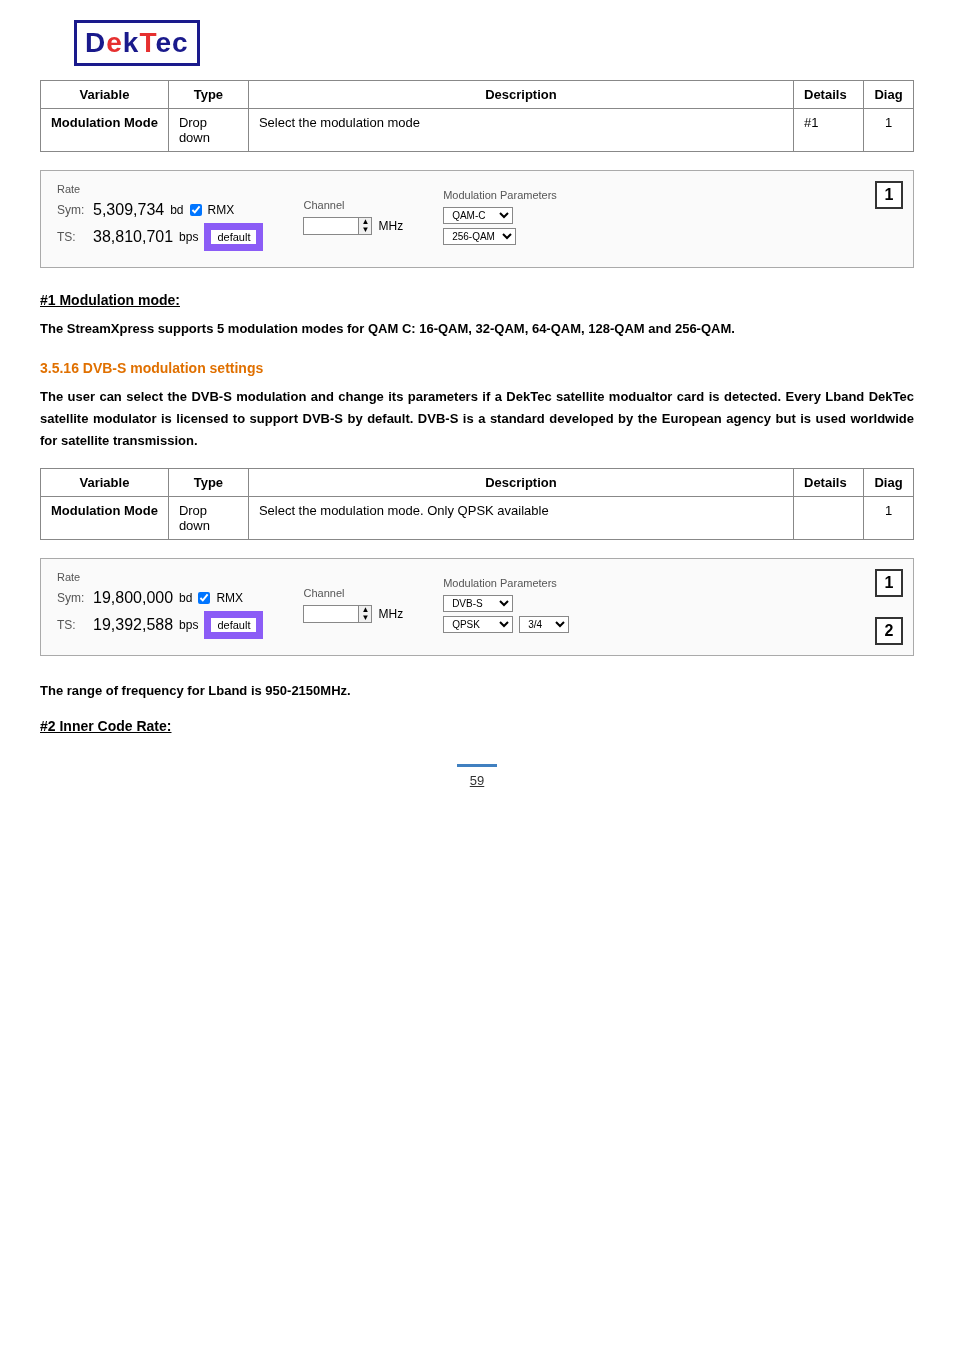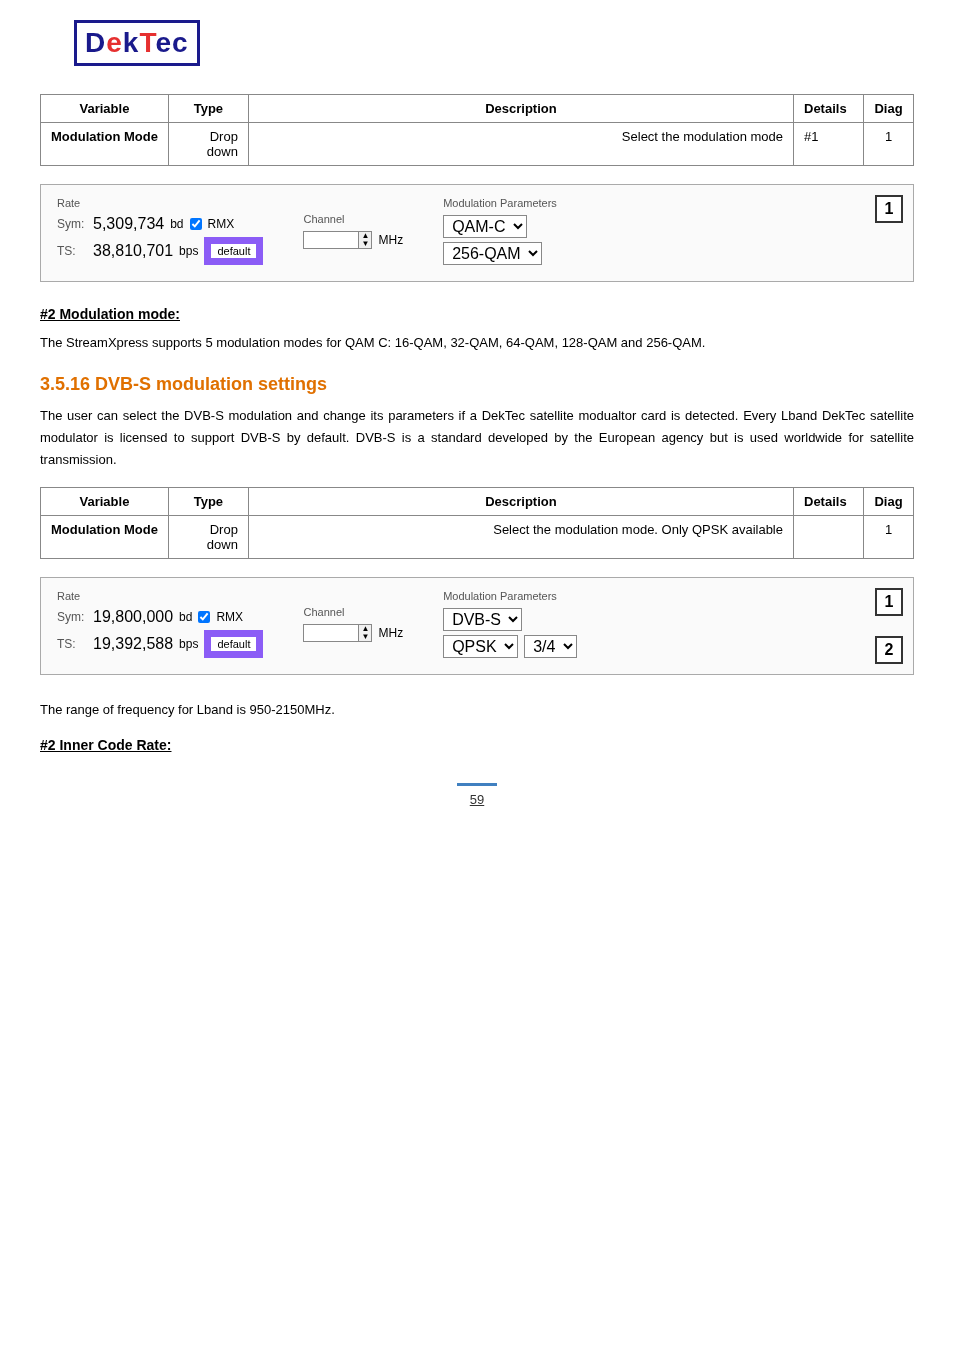--- a/index.html
+++ b/index.html
@@ -11,21 +11,21 @@
       width: 954px;
       min-height: 1350px;
       padding: 20px 40px 40px 40px;
     }
 
     
     .header {
       display: flex;
       justify-content: space-between;
       align-items: flex-start;
-      margin-bottom: 28px;
+      margin-bottom: 14px;
       padding-left: 34px;
     }
     .logo {
       display: flex;
       align-items: center;
     }
     .logo-text {
       font-size: 28px;
       font-weight: bold;
       color: #1a1a8c;
@@ -52,21 +52,20 @@
       border: 1px solid #888;
       padding: 6px 10px;
       background: #fff;
       font-weight: bold;
       text-align: center;
     }
     .param-table td {
       border: 1px solid #888;
       padding: 6px 10px;
       vertical-align: top;
-      text-align: right;
     }
     .param-table td:first-child { font-weight: bold; white-space: nowrap; }
     .param-table .col-variable { width: 100px; }
     .param-table .col-type { width: 80px; }
     .param-table .col-description { }
     .param-table .col-details { width: 70px; text-align: left; }
     .param-table .col-diag { width: 50px; text-align: center; }
 
     
     .diagram-box {
@@ -94,21 +93,21 @@
     .diagram-input {
       border: 7px solid #8b5cf6;
       padding: 1px 4px;
       font-size: 12px;
       background: #fff;
       min-width: 50px;
     }
     .diagram-select {
       border: 1px solid #888;
       padding: 1px 4px;
-      font-size: 16px;
+      font-size: 10px;
       background: #fff;
       min-width: 70px;
     }
     .diagram-checkbox { width: 12px; height: 12px; }
     .number-badge {
       position: absolute;
       top: 10px;
       right: 10px;
       width: 28px;
       height: 28px;
@@ -137,31 +136,32 @@
 
     
     .section-heading {
       font-size: 14px;
       font-weight: bold;
       text-decoration: underline;
       margin-bottom: 10px;
       margin-top: 10px;
     }
     .section-heading-colored {
-      font-size: 18px;
+      font-size: 14px;
       font-weight: bold;
       color: #e07000;
       margin-bottom: 10px;
       margin-top: 20px;
     }
     .section-paragraph {
       font-size: 13px;
       line-height: 1.7;
       margin-bottom: 16px;
       text-align: justify;
+      font-weight: bold;
     }
 
     
     .page-footer {
       text-align: center;
       margin-top: 30px;
       font-size: 13px;
       color: #333;
       text-decoration: underline;
     }
@@ -279,21 +279,21 @@
       </div>
       <div class="diagram-field-row">
         <select class="diagram-select">
           <option>256-QAM</option>
         </select>
       </div>
     </div>
   </div>
 </div>
 
-<div class="section-heading">#2 Modulation mode:</div>
+<div class="section-heading">#1 Modulation mode:</div>
 <p class="section-paragraph">The StreamXpress supports 5 modulation modes for QAM C: 16-QAM, 32-QAM, 64-QAM, 128-QAM and 256-QAM.</p>
 
 <div class="section-heading-colored">3.5.16 DVB-S modulation settings</div>
 <p class="section-paragraph">The user can select the DVB-S modulation and change its parameters if a DekTec satellite modualtor card is detected. Every Lband DekTec satellite modulator is licensed to support DVB-S by default. DVB-S is a standard developed by the European agency but is used worldwide for satellite transmission.</p>
 
 <table class="param-table">
   <thead>
     <tr>
       <th class="col-variable">Variable</th>
       <th class="col-type">Type</th>

